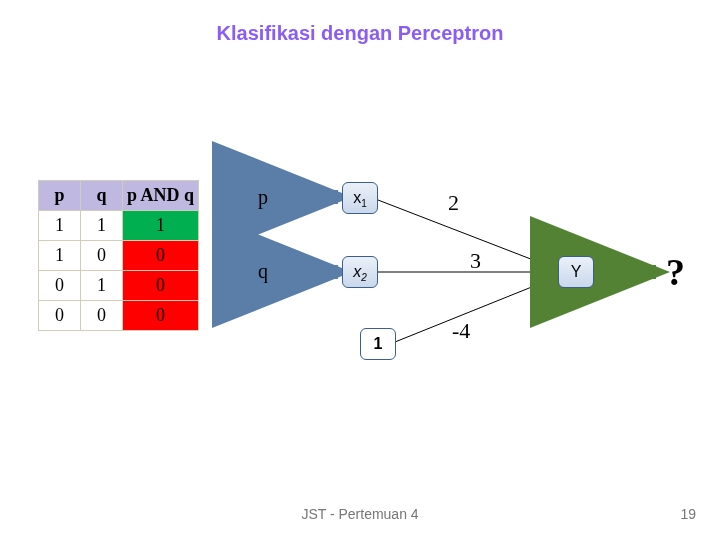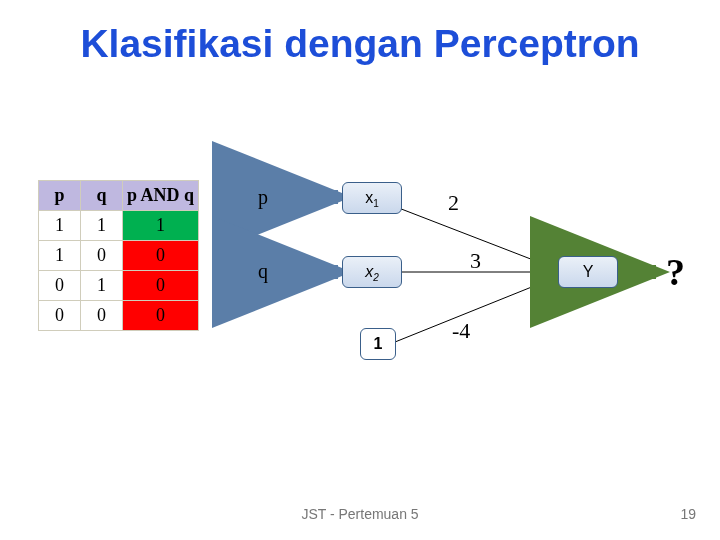--- a/index.html
+++ b/index.html
@@ -1,26 +1,26 @@
 <!DOCTYPE html>
 <html><head>
 <meta charset="utf-8">
 <style>
   * { margin: 0; padding: 0; box-sizing: border-box; }
   body { width: 720px; height: 540px; background: #fff; font-family: Arial, sans-serif; position: relative; }
-  .title { position: absolute; top: 22px; left: 0; right: 0; text-align: center; font-size: 39px; font-weight: bold; color: #1d4ed8; }
+  .title { position: absolute; top: 22px; left: 0; right: 0; text-align: center; font-size: 20px; font-weight: bold; color: #8b5cf6; }
   .table { position: absolute; top: 180px; left: 38px; border-collapse: collapse; font-family: "Times New Roman", serif; }
   .table th, .table td { border: 1px solid #d0cdbb; text-align: center; font-size: 18px; padding: 4px 0; }
   .table th { background: #bfb8e0; font-weight: bold; }
   .table th.c1 { width: 42px; }
   .table th.c2 { width: 42px; }
   .table th.c3 { width: 76px; }
   .table td.g { background: #00b050; }
   .table td.r { background: #ff0000; }
-  .nodebox { position: absolute; width: 60px; height: 32px; border: 1px solid #3a5f8a; border-radius: 6px; background: linear-gradient(#eaf0f8, #cad8ec); text-align: center; line-height: 30px; font-size: 16px; font-family: Arial, sans-serif; }
+  .nodebox { position: absolute; width: 36px; height: 32px; border: 1px solid #3a5f8a; border-radius: 6px; background: linear-gradient(#eaf0f8, #cad8ec); text-align: center; line-height: 30px; font-size: 16px; font-family: Arial, sans-serif; }
   .nodebox .sub { font-size: 10px; vertical-align: sub; }
   .biasbox { position: absolute; width: 36px; height: 32px; border: 1px solid #3a5f8a; border-radius: 6px; background: #fff; text-align: center; line-height: 30px; font-size: 16px; font-weight: bold; }
   .label { position: absolute; font-family: "Times New Roman", serif; font-size: 20px; }
   .weight { position: absolute; font-family: "Times New Roman", serif; font-size: 22px; }
   .qmark { position: absolute; font-family: "Times New Roman", serif; font-size: 38px; font-weight: bold; }
   .footer-left { position: absolute; bottom: 18px; left: 0; right: 0; text-align: center; font-size: 14px; color: #777; }
   .footer-right { position: absolute; bottom: 18px; right: 24px; font-size: 14px; color: #777; }
   .svglayer { position: absolute; top: 0; left: 0; }
 </style>
 </head>
@@ -94,14 +94,14 @@
 </div>
 <div class="biasbox" style="top:328px; left:360px;">1</div>
 <div class="nodebox" style="top:256px; left:558px;">Y</div>
 
 <div class="weight" style="top:190px; left:448px;">2</div>
 <div class="weight" style="top:248px; left:470px;">3</div>
 <div class="weight" style="top:318px; left:452px;">-4</div>
 
 <div class="qmark" style="top:250px; left:666px;">?</div>
 
-<div class="footer-left">JST - Pertemuan 5</div>
+<div class="footer-left">JST - Pertemuan 4</div>
 <div class="footer-right">19</div>
 
 </body></html>

